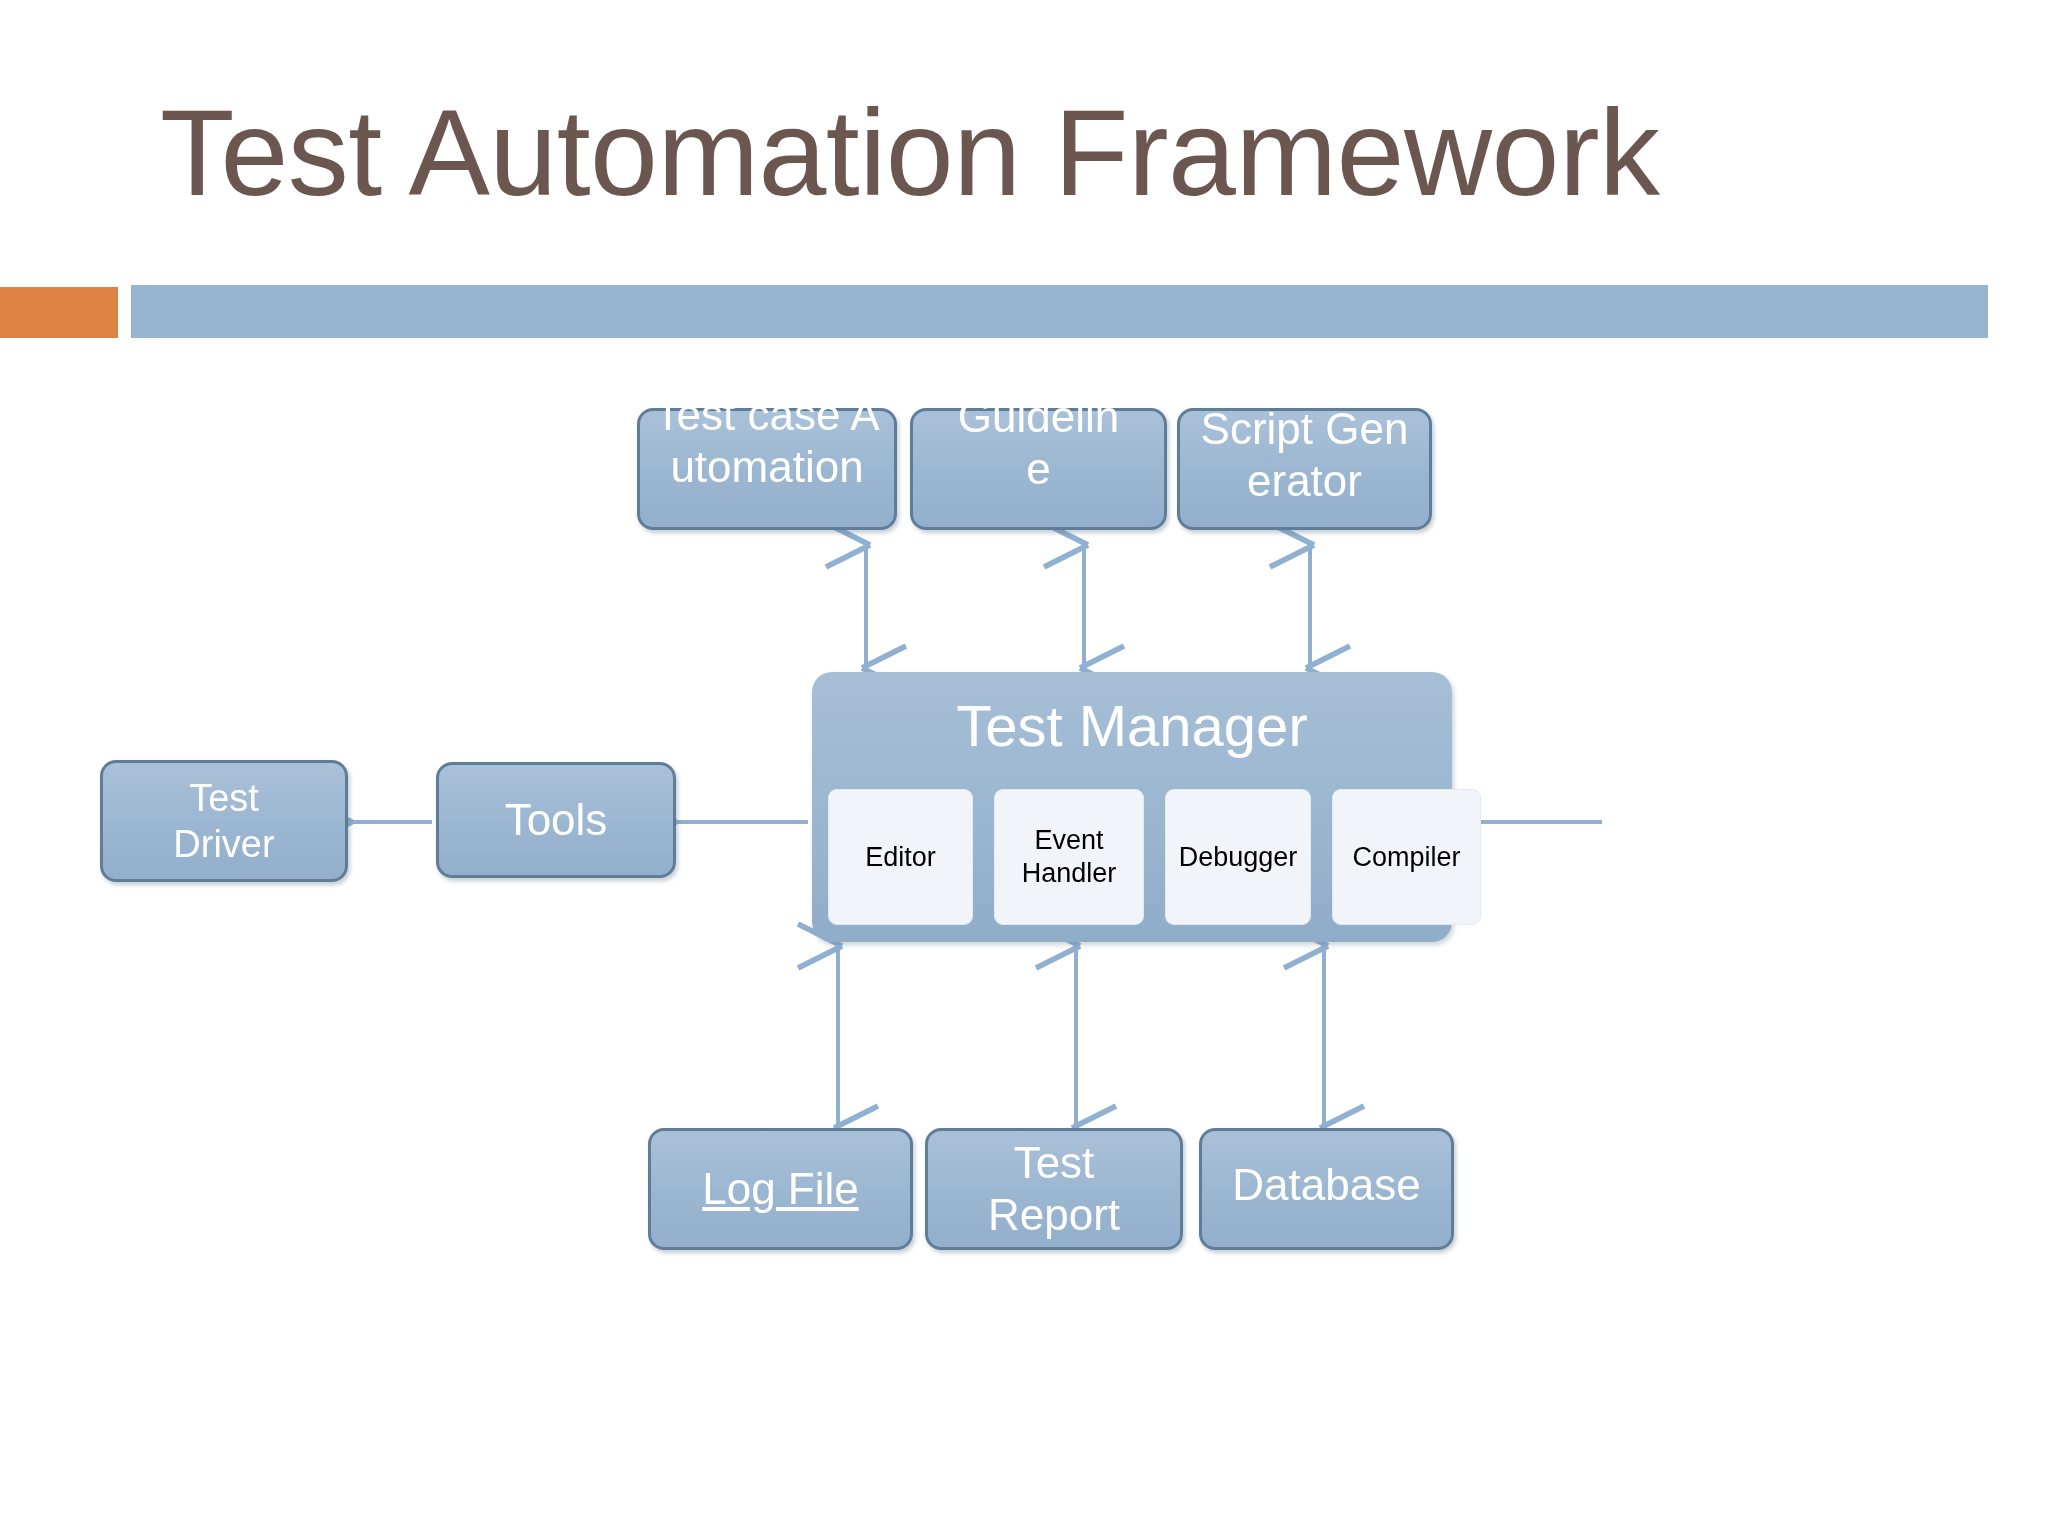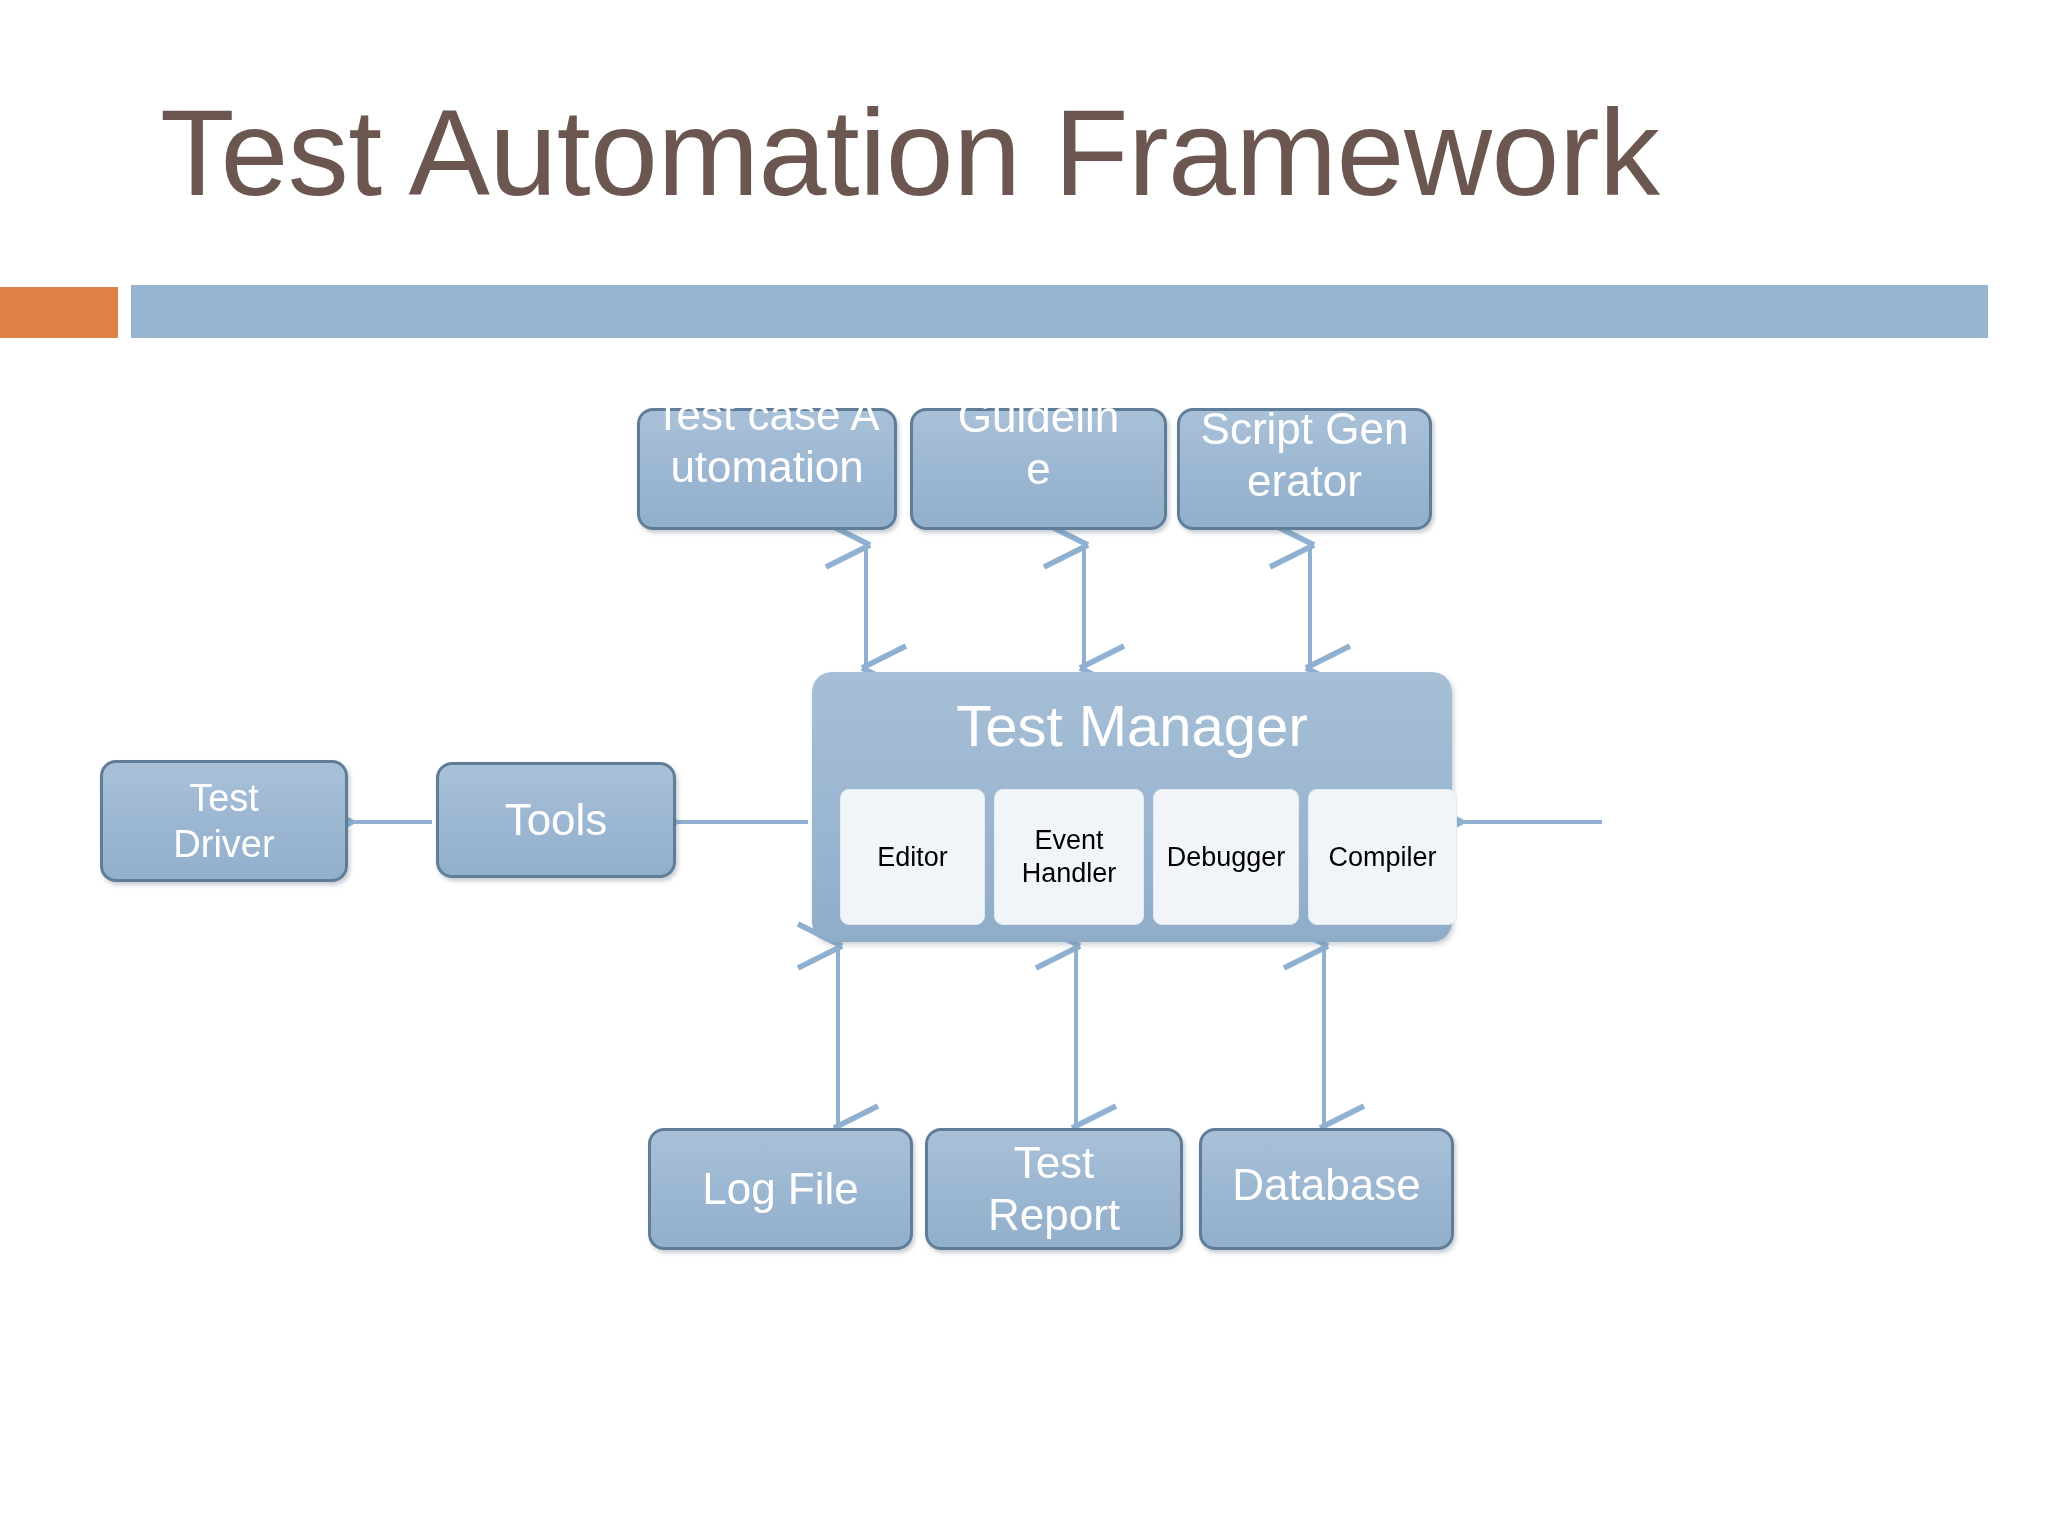--- a/index.html
+++ b/index.html
@@ -99,26 +99,26 @@
     left: 0;
     top: 22px;
     width: 100%;
     text-align: center;
     color: #FFFFFF;
     font-size: 58px;
     line-height: 64px;
   }
   #tm-modules {
     position: absolute;
-    left: 28px;
+    left: 16px;
     top: 117px;
     width: 608px;
     height: 136px;
     display: flex;
-    gap: 9px;
+    gap: 21px;
   }
   .tm-module {
     box-sizing: border-box;
     border-radius: 9px;
     background: #F1F5FA;
     border: 1px solid #E3EAF2;
     color: #000000;
     display: flex;
     align-items: center;
     justify-content: center;
@@ -234,21 +234,21 @@
 
   <div class="node" style="left:100px; top:760px; width:248px; height:122px; font-size:38px; line-height:46px;">
     <span style="width:170px;">Test Driver</span>
   </div>
 
   <div class="node" style="left:436px; top:762px; width:240px; height:116px;">
     <span>Tools</span>
   </div>
 
 
-  <div class="node" style="left:648px; top:1128px; width:265px; height:122px;">
+  <div class="node" style="left:648px; top:1128px; width:265px; height:122px;text-decoration:underline;">
     <span>Log File</span>
   </div>
 
   <div class="node" style="left:925px; top:1128px; width:258px; height:122px;">
     <span style="width:190px;">Test Report</span>
   </div>
 
   <div class="node overflow" style="left:1199px; top:1128px; width:255px; height:122px;">
     <span class="label" style="top:28px; width:250px;">Database</span>
   </div>

